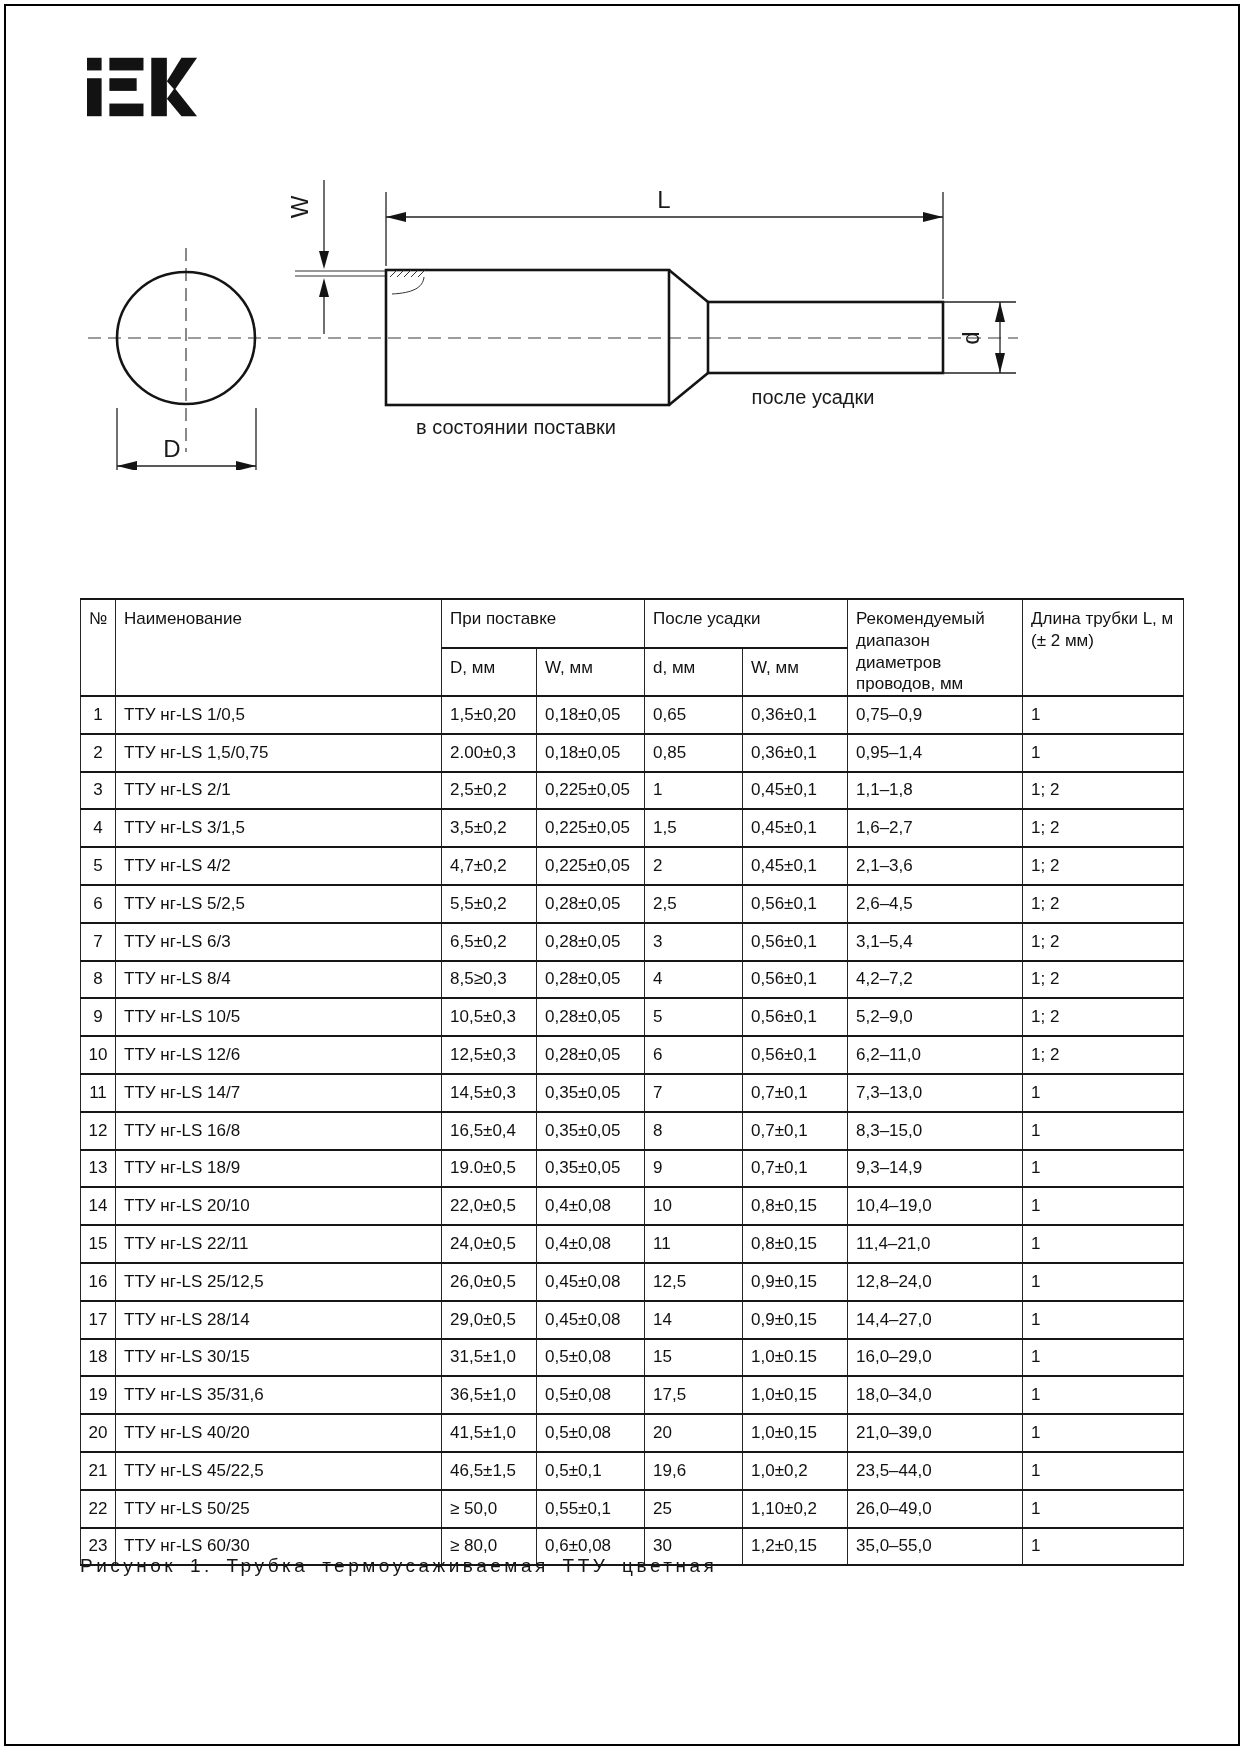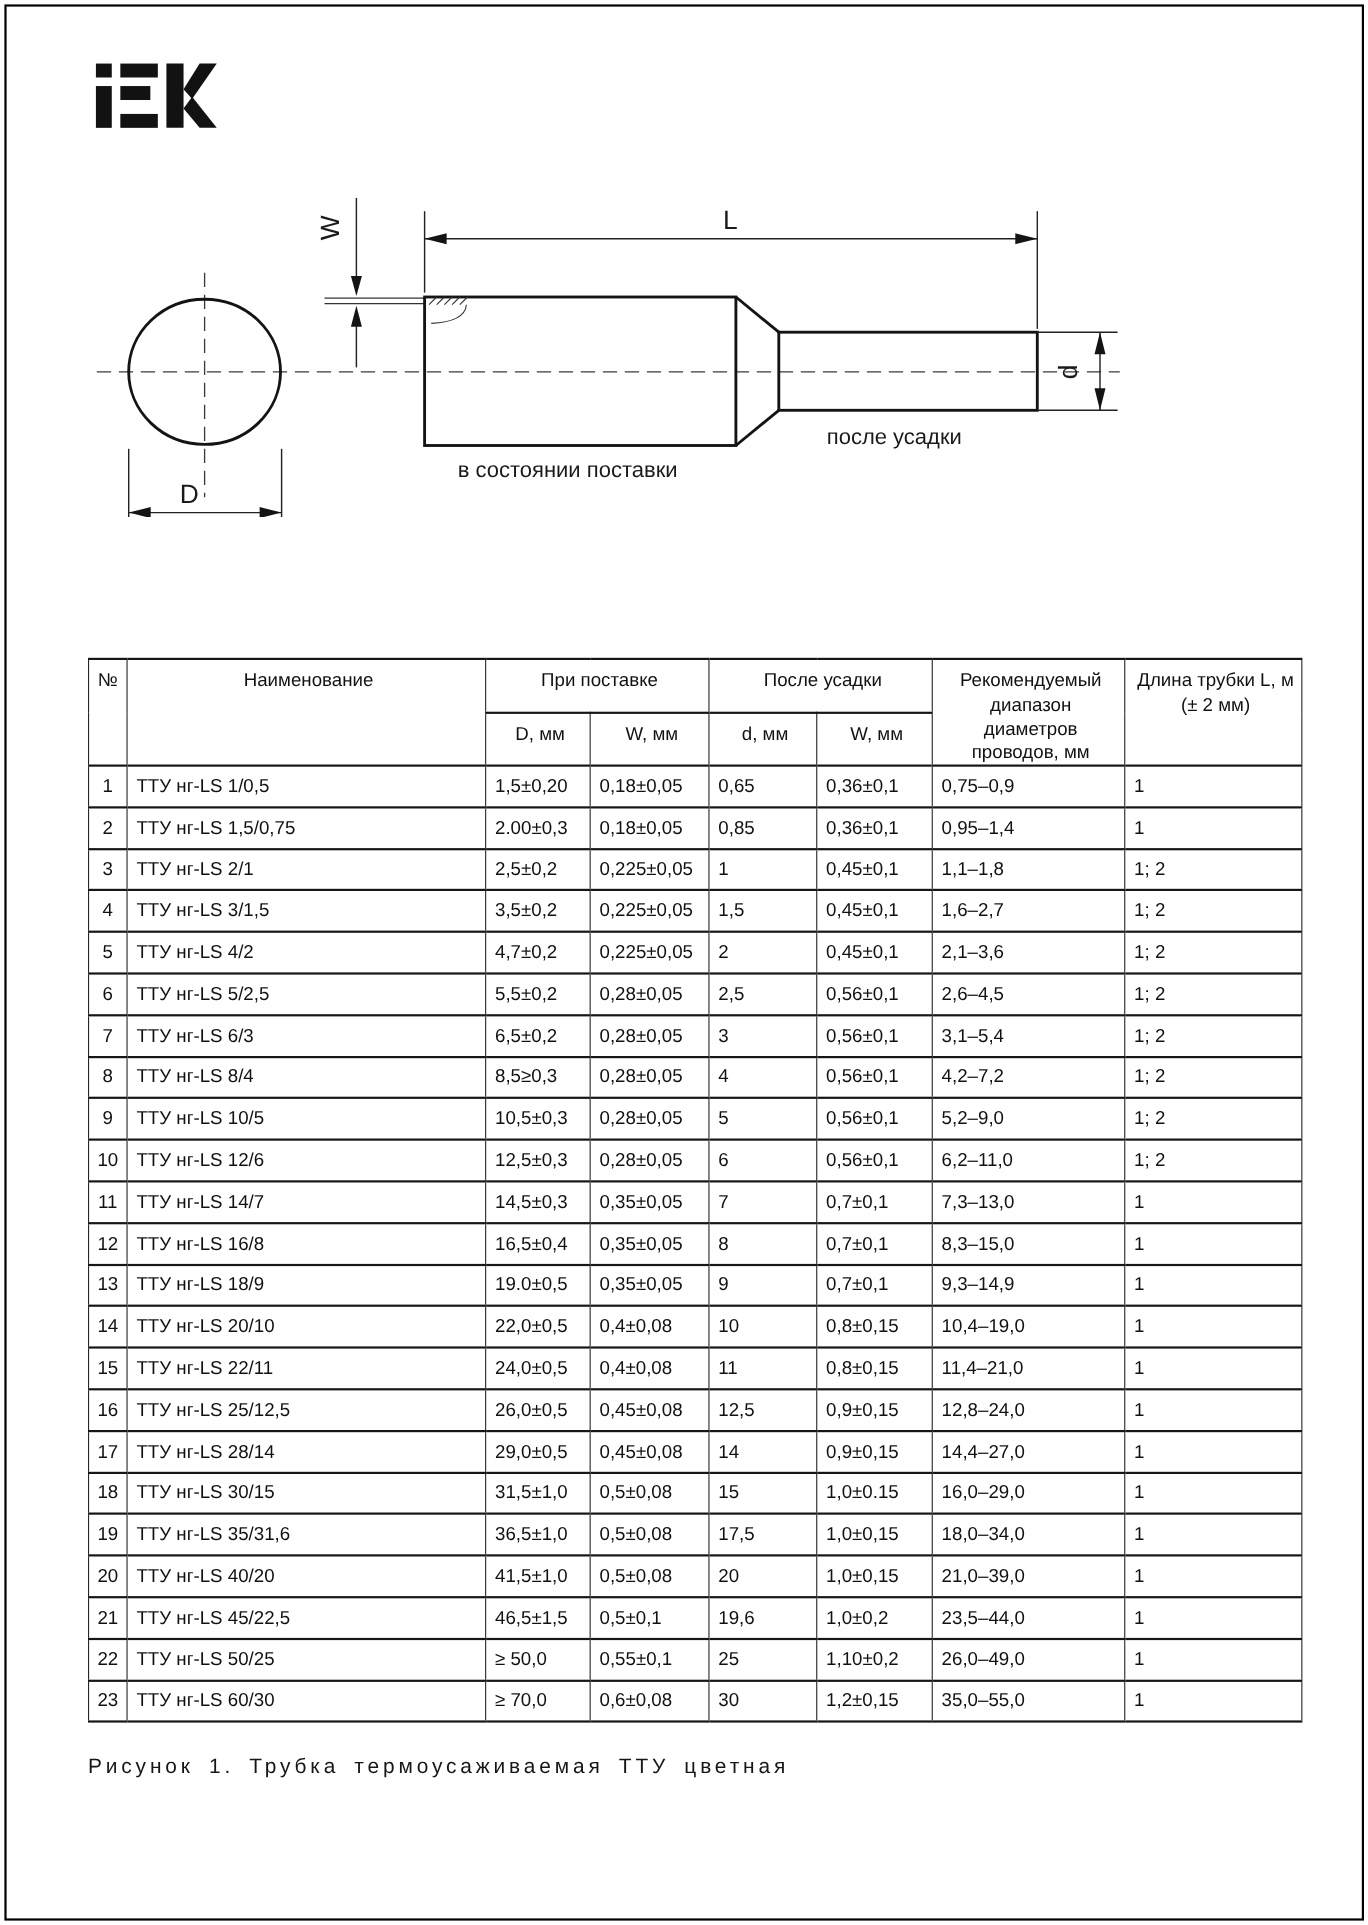--- a/index.html
+++ b/index.html
@@ -20,27 +20,27 @@
   .dia-label{font-size:20px;}
   table.spec{
     position:absolute;left:80px;top:598px;width:1103px;
     border-collapse:collapse;table-layout:fixed;
   }
   .spec th,.spec td{
     border:1.5px solid #262626;border-top:2.2px solid #161616;border-bottom:2.2px solid #161616;
     font-size:17px;font-weight:400;text-align:left;
     padding:0 4px 0 8px;overflow:hidden;white-space:normal;
   }
-  .spec thead th{vertical-align:top;padding-top:8px;line-height:1.28;text-align:center;}
+  .spec thead th{vertical-align:top;padding-top:8px;line-height:1.28;}
   .spec thead tr{height:40px;}
   .spec tbody tr{height:37.8px;}
   .spec tbody td{vertical-align:middle;}
   .spec .c-num,.spec td.c-num{text-align:center;padding-left:2px;padding-right:2px;}
   .caption{
-    position:absolute;left:80px;top:1596px;
+    position:absolute;left:80px;top:1555px;
     font-size:19px;letter-spacing:3.5px;word-spacing:5px;color:#161616;white-space:nowrap;
   }
 </style>
 </head>
 <body>
 
 <div class="frame"></div>
 
 <svg class="logo" viewBox="0 0 115 60" aria-label="IEK">
   <g fill="#121212">
@@ -366,21 +366,21 @@
         <td>≥ 50,0</td>
         <td>0,55±0,1</td>
         <td>25</td>
         <td>1,10±0,2</td>
         <td>26,0–49,0</td>
         <td>1</td>
       </tr>
       <tr>
         <td class="c-num">23</td>
         <td>ТТУ нг-LS 60/30</td>
-        <td>≥ 70,0</td>
+        <td>≥ 80,0</td>
         <td>0,6±0,08</td>
         <td>30</td>
         <td>1,2±0,15</td>
         <td>35,0–55,0</td>
         <td>1</td>
       </tr>
     </tbody>
 </table>
 
 <div class="caption">Рисунок 1. Трубка термоусаживаемая ТТУ цветная</div>

